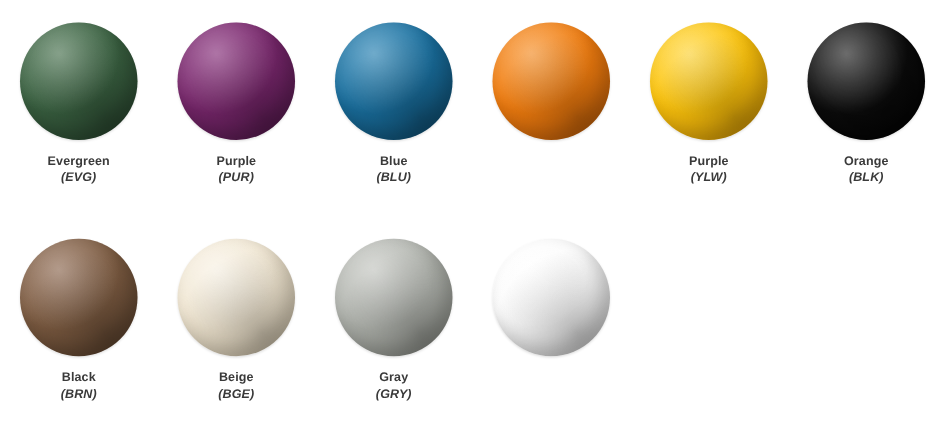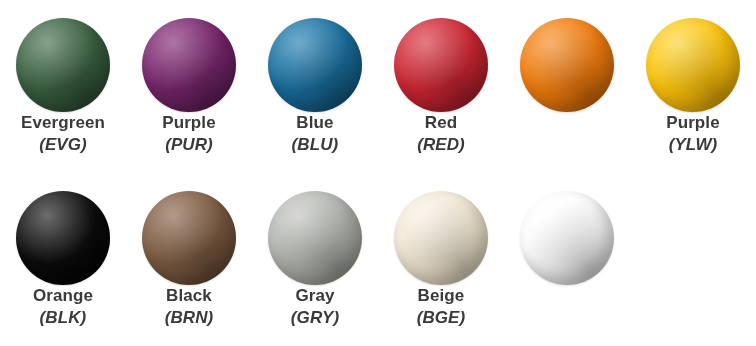--- a/index.html
+++ b/index.html
@@ -55,23 +55,23 @@
         rgba(255,255,255,0.14) 26%,
         rgba(255,255,255,0.0) 52%),
       radial-gradient(circle at 72% 80%,
         rgba(0,0,0,0.26) 0%,
         rgba(0,0,0,0.10) 38%,
         rgba(0,0,0,0.0) 66%);
     pointer-events: none;
   }
 
   .swatch-label {
-    margin-top: 0;
+    margin-top: 12px;
     text-align: center;
-    font-size: 17px;
+    font-size: 10px;
     font-weight: bold;
     color: #3a3a3a;
     line-height: 1.28;
     letter-spacing: 0.1px;
     white-space: nowrap;
   }
   .swatch-code {
     display: block;
     font-style: italic;
   }
@@ -86,42 +86,38 @@
     </div>
     <div class="swatch-cell">
       <div class="swatch-disc" style="background: radial-gradient(circle at 34% 28%, rgb(142, 58, 130) 0%, rgb(119, 39, 107) 46%, rgb(90, 26, 82) 100%); box-shadow: rgba(0, 0, 0, 0.2) -6px -7px 13px inset, rgba(0, 0, 0, 0.13) 0px 1px 2px;"></div>
       <div class="swatch-label"><span>Purple</span><span class="swatch-code">(PUR)</span></div>
     </div>
     <div class="swatch-cell">
       <div class="swatch-disc" style="background: radial-gradient(circle at 34% 28%, rgb(51, 137, 184) 0%, rgb(26, 111, 158) 46%, rgb(15, 82, 120) 100%); box-shadow: rgba(0, 0, 0, 0.2) -6px -7px 13px inset, rgba(0, 0, 0, 0.13) 0px 1px 2px;"></div>
       <div class="swatch-label"><span>Blue</span><span class="swatch-code">(BLU)</span></div>
     </div>
     <div class="swatch-cell">
-      <div class="swatch-disc" style="background: radial-gradient(circle at 34% 28%, rgb(219, 68, 80) 0%, rgb(204, 39, 51) 46%, rgb(168, 27, 39) 100%); box-shadow: rgba(0, 0, 0, 0.2) -6px -7px 13px inset, rgba(0, 0, 0, 0.13) 0px 1px 2px;"></div>
-      <div class="swatch-label"><span>Red</span><span class="swatch-code">(RED)</span></div>
-    </div>
-    <div class="swatch-cell">
       <div class="swatch-disc" style="background: radial-gradient(circle at 34% 28%, rgb(247, 148, 49) 0%, rgb(240, 125, 16) 46%, rgb(209, 101, 8) 100%); box-shadow: rgba(0, 0, 0, 0.2) -6px -7px 13px inset, rgba(0, 0, 0, 0.13) 0px 1px 2px;"></div>
     </div>
     <div class="swatch-cell">
       <div class="swatch-disc" style="background: radial-gradient(circle at 34% 28%, rgb(255, 215, 64) 0%, rgb(252, 196, 13) 46%, rgb(235, 165, 5) 100%); box-shadow: rgba(0, 0, 0, 0.2) -6px -7px 13px inset, rgba(0, 0, 0, 0.13) 0px 1px 2px;"></div>
       <div class="swatch-label"><span>Purple</span><span class="swatch-code">(YLW)</span></div>
     </div>
     <div class="swatch-cell">
       <div class="swatch-disc" style="background: radial-gradient(circle at 34% 28%, rgb(46, 46, 46) 0%, rgb(13, 13, 13) 46%, rgb(0, 0, 0) 100%); box-shadow: rgba(0, 0, 0, 0.2) -6px -7px 13px inset, rgba(0, 0, 0, 0.13) 0px 1px 2px;"></div>
       <div class="swatch-label"><span>Orange</span><span class="swatch-code">(BLK)</span></div>
     </div>
     <div class="swatch-cell">
       <div class="swatch-disc" style="background: radial-gradient(circle at 34% 28%, rgb(148, 113, 90) 0%, rgb(125, 92, 66) 46%, rgb(96, 69, 47) 100%); box-shadow: rgba(0, 0, 0, 0.2) -6px -7px 13px inset, rgba(0, 0, 0, 0.13) 0px 1px 2px;"></div>
       <div class="swatch-label"><span>Black</span><span class="swatch-code">(BRN)</span></div>
     </div>
     <div class="swatch-cell">
+      <div class="swatch-disc" style="background: radial-gradient(circle at 34% 28%, rgb(249, 243, 230) 0%, rgb(240, 230, 210) 46%, rgb(221, 207, 179) 100%); box-shadow: rgba(0, 0, 0, 0.2) -6px -7px 13px inset, rgba(0, 0, 0, 0.13) 0px 1px 2px;"></div>
+      <div class="swatch-label"><span>Beige</span><span class="swatch-code">(BGE)</span></div>
+    </div>
+    <div class="swatch-cell">
       <div class="swatch-disc" style="background: radial-gradient(circle at 34% 28%, rgb(200, 202, 197) 0%, rgb(177, 180, 174) 46%, rgb(148, 151, 143) 100%); box-shadow: rgba(0, 0, 0, 0.2) -6px -7px 13px inset, rgba(0, 0, 0, 0.13) 0px 1px 2px;"></div>
       <div class="swatch-label"><span>Gray</span><span class="swatch-code">(GRY)</span></div>
-    </div>
-    <div class="swatch-cell">
-      <div class="swatch-disc" style="background: radial-gradient(circle at 34% 28%, rgb(249, 243, 230) 0%, rgb(240, 230, 210) 46%, rgb(221, 207, 179) 100%); box-shadow: rgba(0, 0, 0, 0.2) -6px -7px 13px inset, rgba(0, 0, 0, 0.13) 0px 1px 2px;"></div>
-      <div class="swatch-label"><span>Beige</span><span class="swatch-code">(BGE)</span></div>
     </div>
     <div class="swatch-cell">
       <div class="swatch-disc" style="background: radial-gradient(circle at 34% 28%, rgb(255, 255, 255) 0%, rgb(251, 251, 251) 46%, rgb(220, 220, 220) 100%); box-shadow: rgba(0, 0, 0, 0.2) -6px -7px 13px inset, rgba(0, 0, 0, 0.13) 0px 1px 2px;"></div>
     </div>
   </div>
 
 </body></html>

